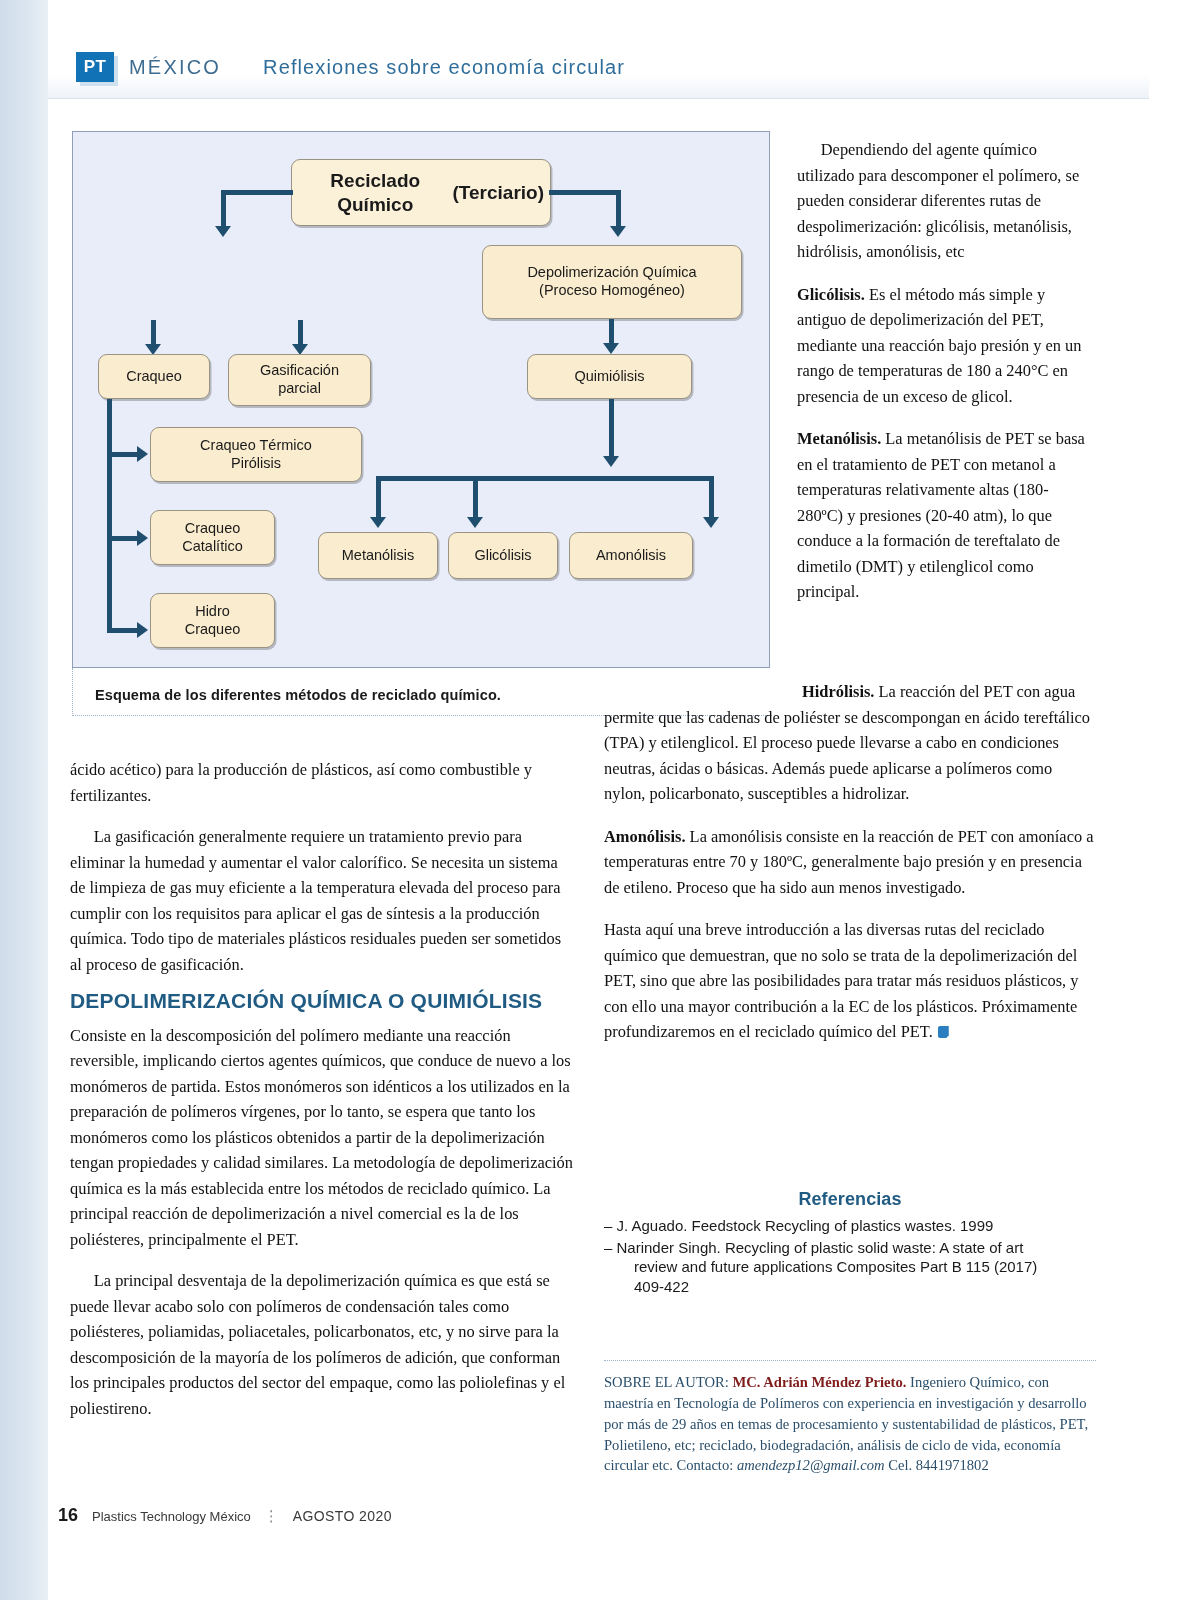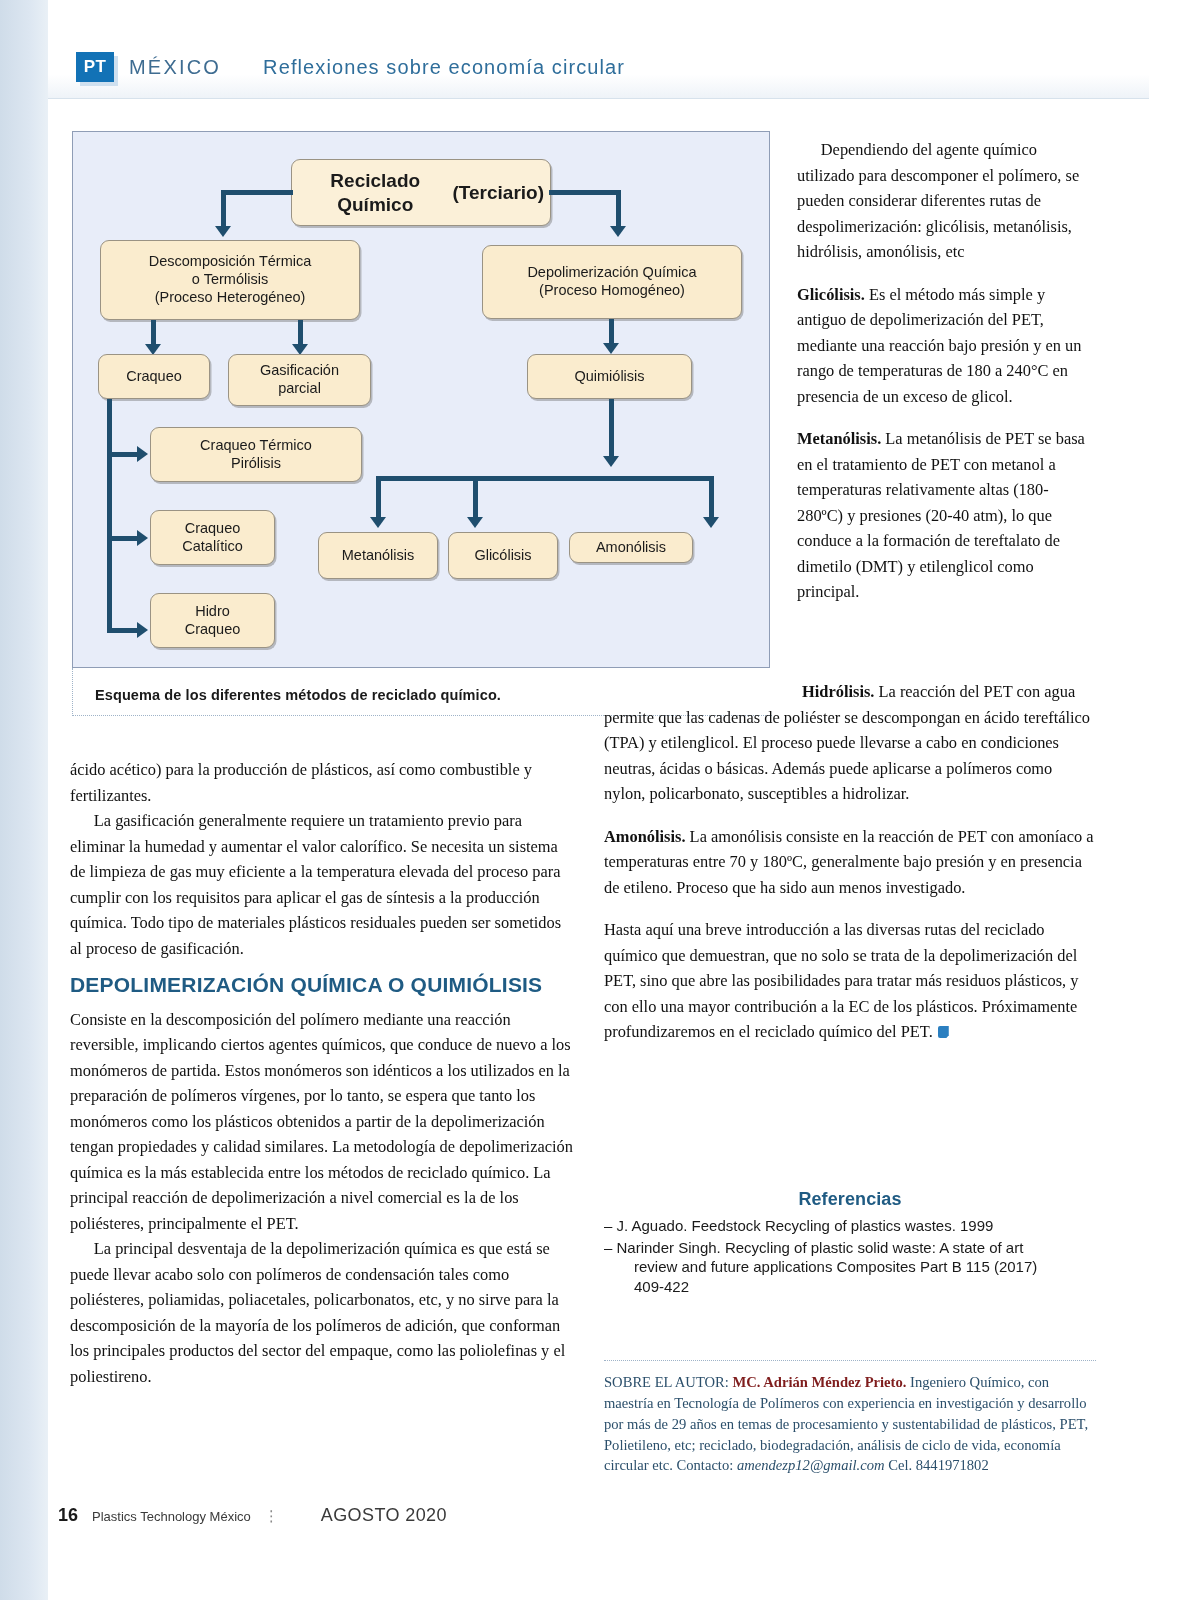--- a/index.html
+++ b/index.html
@@ -116,21 +116,21 @@
   .col{
     position:absolute;
     font-family:"Liberation Serif", serif;
     font-size:16.4px;
     line-height:1.555;
     color:#111111;
     text-align:left;
   }
   .col p{margin:0 0 0 0;}
   .col p.indent{text-indent:1.45em;}
-  .col p + p{margin-top:0;}
+  .col p + p{margin-top:16px;}
   .gap{height:17px;}
   .col b{font-weight:bold;}
 
   .right-narrow{
     left:797px;top:137px;width:296px;
   }
   .right-wide{
     left:604px;top:679px;width:490px;
   }
   .left-col{
@@ -194,21 +194,21 @@
   .footer .pg{
     font-size:18px;font-weight:bold;color:#1a1a1a;margin-left:10px;
   }
   .footer .fname{
     font-size:13px;color:#3a3a3a;margin-left:14px;
   }
   .footer .dotsep{
     margin:0 13px;color:#8a8a8a;font-size:15px;letter-spacing:1px;
   }
   .footer .fdate{
-    font-size:18px;color:#3a3a3a;letter-spacing:.4px;margin-left:28px;
+    font-size:14px;color:#3a3a3a;letter-spacing:.4px;
   }
 </style>
 </head>
 <body>
 
 <div class="edge-bar">
   <div class="edge-bar-inner"></div>
 </div>
 
 <div class="header">
@@ -229,25 +229,20 @@
     </div>
 
     <div class="ln" style="left:148px;top:58px;width:72px;height:5px;"></div>
     <div class="ln" style="left:148px;top:58px;width:5px;height:37px;"></div>
     <div class="arrow-d" style="left:142px;top:94px;"></div>
 
     <div class="ln" style="left:476px;top:58px;width:72px;height:5px;"></div>
     <div class="ln" style="left:543px;top:58px;width:5px;height:37px;"></div>
     <div class="arrow-d" style="left:537px;top:94px;"></div>
 
-    <div class="node" style="left:27px;top:108px;width:260px;height:80px;flex-direction:column;">
-      <span>Descomposición Térmica</span>
-      <span>o Termólisis</span>
-      <span>(Proceso Heterogéneo)</span>
-    </div>
 
     <div class="node" style="left:409px;top:113px;width:260px;height:74px;flex-direction:column;">
       <span>Depolimerización Química</span>
       <span>(Proceso Homogéneo)</span>
     </div>
 
     <div class="ln" style="left:78px;top:188px;width:5px;height:25px;"></div>
     <div class="arrow-d" style="left:72px;top:212px;"></div>
 
     <div class="ln" style="left:225px;top:188px;width:5px;height:25px;"></div>
@@ -302,21 +297,21 @@
     <div class="arrow-d" style="left:394px;top:385px;"></div>
     <div class="ln" style="left:636px;top:344px;width:5px;height:42px;"></div>
     <div class="arrow-d" style="left:630px;top:385px;"></div>
 
     <div class="node" style="left:245px;top:400px;width:120px;height:47px;">
       <span>Metanólisis</span>
     </div>
     <div class="node" style="left:375px;top:400px;width:110px;height:47px;">
       <span>Glicólisis</span>
     </div>
-    <div class="node" style="left:496px;top:400px;width:124px;height:31px;">
+    <div class="node" style="left:496px;top:400px;width:124px;height:47px;">
       <span>Amonólisis</span>
     </div>
 
   </div>
 
   <div class="fig-caption">Esquema de los diferentes métodos de reciclado químico.</div>
 </div>
 
 <div class="col right-narrow">
   <p class="indent">Dependiendo del agente químico utilizado para descomponer el polímero, se pueden considerar diferentes rutas de despolimerización: glicólisis, metanólisis, hidrólisis, amonólisis, etc</p>

